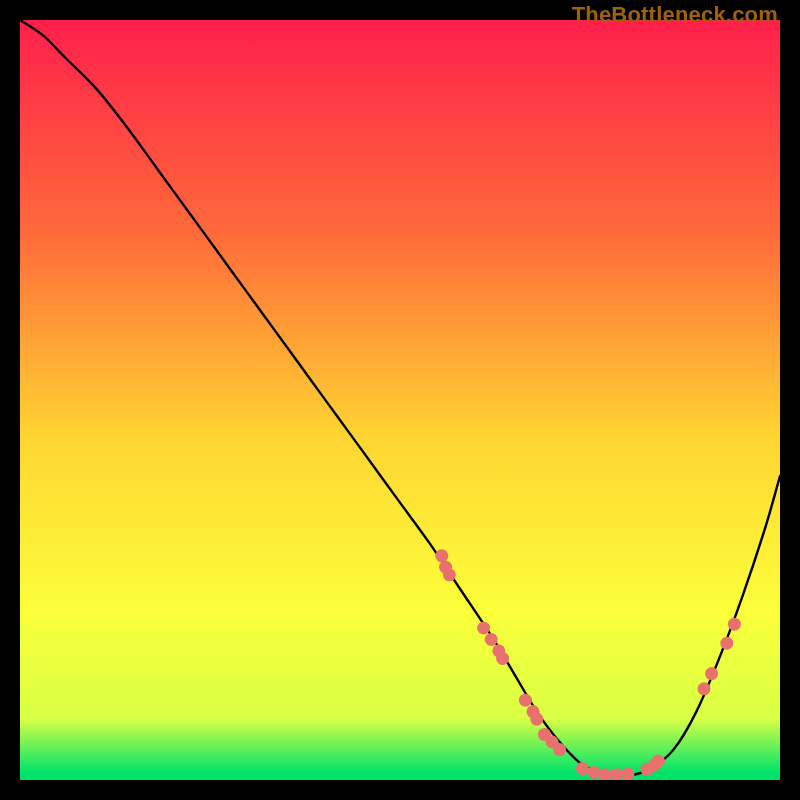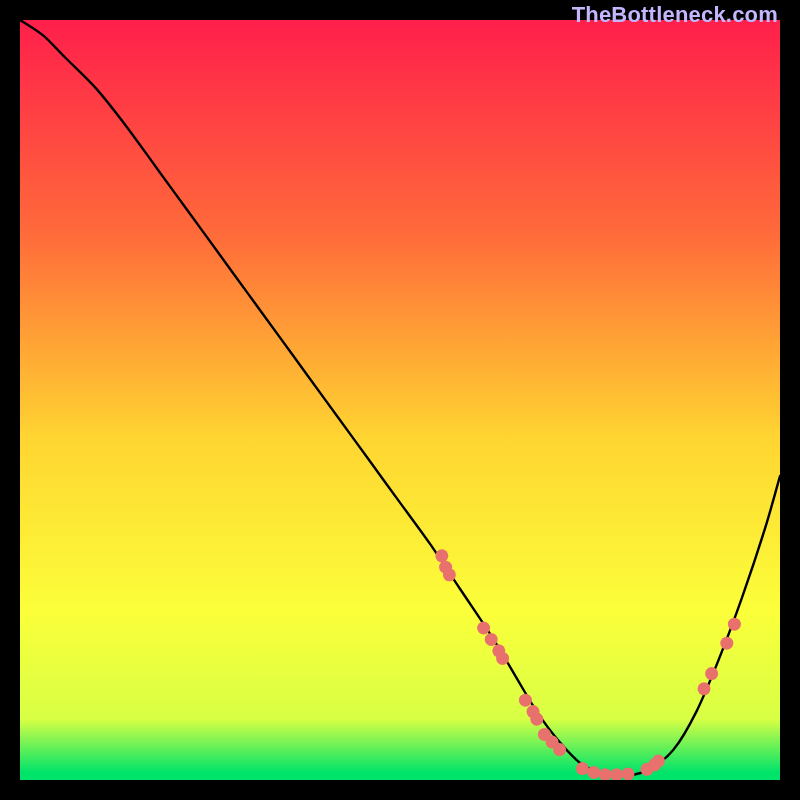--- a/index.html
+++ b/index.html
@@ -25,21 +25,21 @@
     width: 760px;
     height: 760px;
   }
   .watermark {
     position: absolute;
     top: 2px;
     right: 22px;
     font-family: Arial, Helvetica, sans-serif;
     font-size: 22px;
     font-weight: bold;
-    color: #c4b5fd;
+    color: #a16207;
     letter-spacing: 0.2px;
   }
 </style>
 </head>
 <body>
 
 <div class="frame">
   <svg class="plot" viewBox="0 0 760 760" preserveAspectRatio="none">
     <defs>
       <linearGradient id="bg-grad" x1="0" y1="0" x2="0" y2="1">

